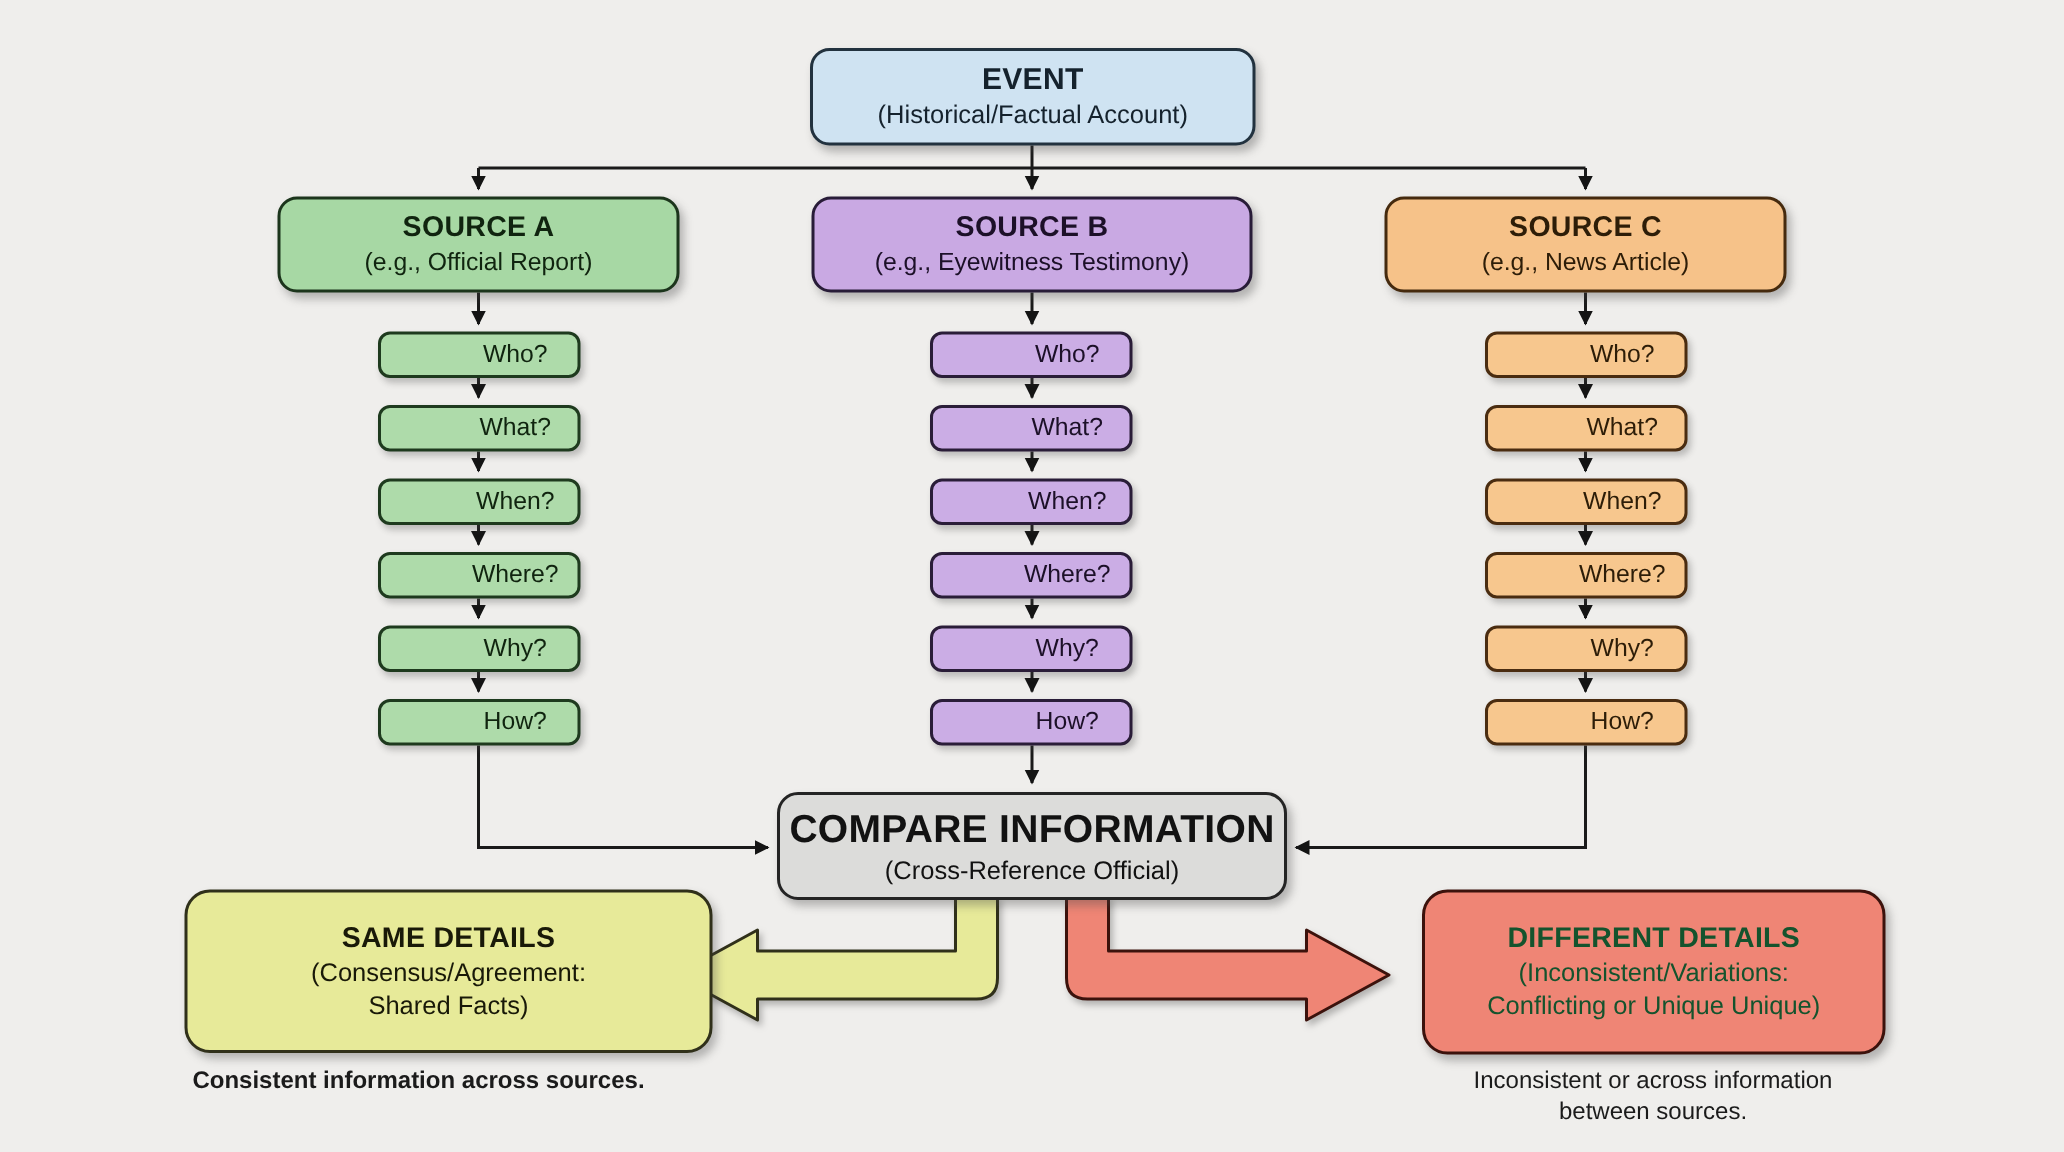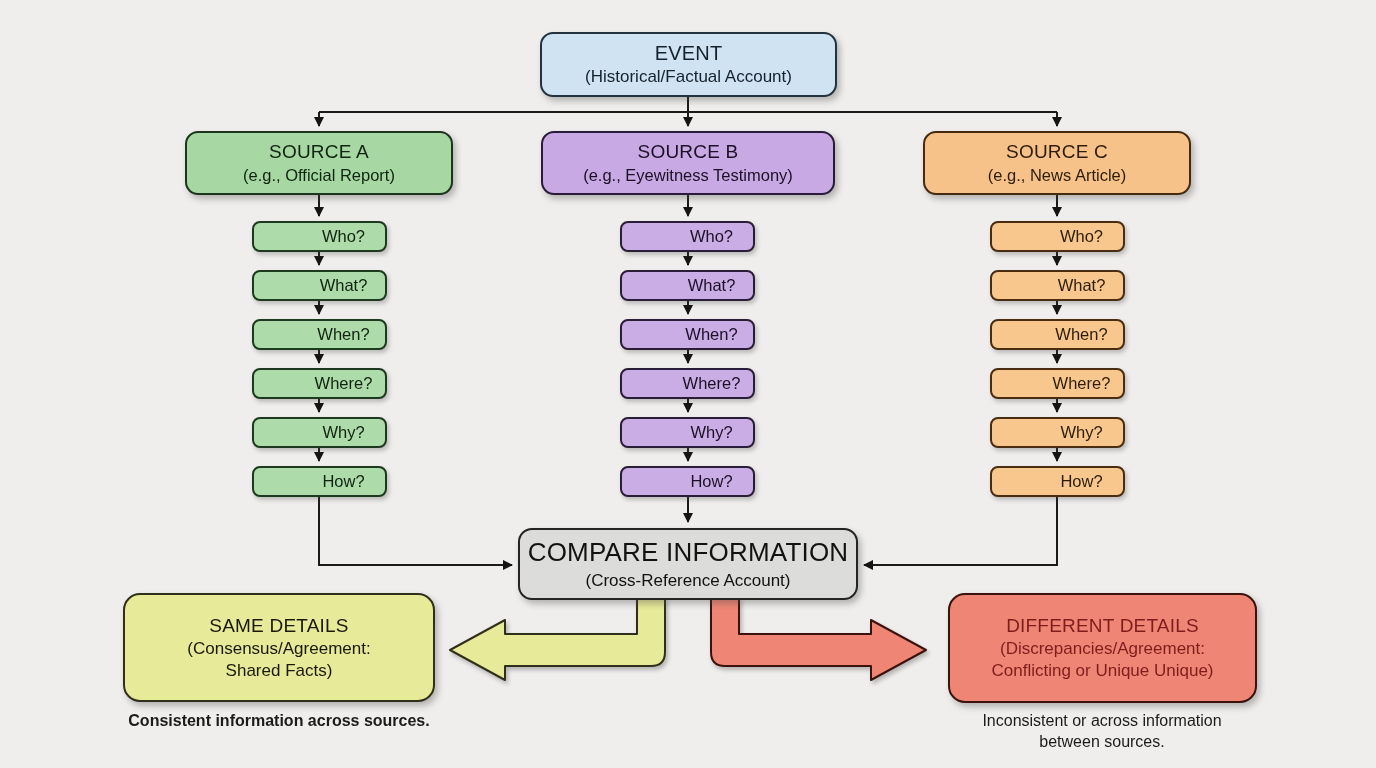--- a/index.html
+++ b/index.html
@@ -21,21 +21,21 @@
     box-sizing:border-box;
     border:2px solid #222;
     border-radius:13px;
     display:flex; flex-direction:column;
     align-items:center; justify-content:center;
     text-align:center;
     line-height:1.28;
     box-shadow:3px 4px 6px rgba(70,70,70,.35);
     color:#141414;
   }
-  .node .title { font-weight:normal; font-size:19px; letter-spacing:.2px; }
+  .node .title { font-weight:bold; font-size:19px; letter-spacing:.2px; }
   .node .subtitle { font-size:17px; }
 
   .node-event    { left:540px; top:32px;  width:297px; height:65px; background:#cfe3f2; border-color:#22323f; color:#15222d; }
   .node-event .title { font-size:20px; }
 
   .node-source-a { left:185px; top:131px; width:268px; height:64px; background:#a7d8a4; border-color:#1c351c; color:#10240f; }
   .node-source-b { left:541px; top:131px; width:294px; height:64px; background:#c9a9e3; border-color:#281c38; color:#1c1028; }
   .node-source-c { left:923px; top:131px; width:268px; height:64px; background:#f6c289; border-color:#452a0e; color:#2d1d08; }
   .node-source-a .subtitle, .node-source-b .subtitle, .node-source-c .subtitle { font-size:16.5px; }
 
@@ -49,22 +49,22 @@
     box-shadow:2px 3px 4px rgba(70,70,70,.3);
     padding-left:48px;
   }
   .col-a { left:252px; background:#aedbaa; border-color:#1e3a1e; color:#10240f; }
   .col-b { left:620px; background:#cbade5; border-color:#2a1d38; color:#1c1028; }
   .col-c { left:990px; background:#f7c78e; border-color:#4a2c10; color:#2d1d08; }
 
   .node-compare { left:518px; top:528px; width:340px; height:72px; background:#dcdcda; border-color:#242424; color:#121212; border-radius:14px; }
   .node-compare .title { font-size:26px; }
 
-  .node-same { left:123px; top:593px; width:312px; height:109px; background:#e7ea99; border-color:#30301a; color:#191908; border-radius:17px; }
-  .node-diff { left:948px; top:593px; width:309px; height:110px; background:#ef8575; border-color:#3c120c; color:#7f1d1d; border-radius:17px; }
+  .node-same { left:123px; top:593px; width:352px; height:109px; background:#e7ea99; border-color:#30301a; color:#191908; border-radius:17px; }
+  .node-diff { left:948px; top:593px; width:309px; height:110px; background:#ef8575; border-color:#3c120c; color:#14532d; border-radius:17px; }
   .node-same .subtitle, .node-diff .subtitle { font-size:17px; }
 
   .caption {
     position:absolute; z-index:1;
     text-align:center; font-size:16px; color:#1b1b1b; line-height:1.3;
   }
   .caption-same { left:109px; top:711px; width:340px;font-weight:bold; }
   .caption-diff { left:942px; top:711px; width:320px; }
 </style>
 </head>
@@ -153,31 +153,31 @@
 
   <div class="qbox col-c" style="top:221px">Who?</div>
   <div class="qbox col-c" style="top:270px">What?</div>
   <div class="qbox col-c" style="top:319px">When?</div>
   <div class="qbox col-c" style="top:368px">Where?</div>
   <div class="qbox col-c" style="top:417px">Why?</div>
   <div class="qbox col-c" style="top:466px">How?</div>
 
   <div class="node node-compare">
     <div class="title">COMPARE INFORMATION</div>
-    <div class="subtitle">(Cross-Reference Account)</div>
+    <div class="subtitle">(Cross-Reference Official)</div>
   </div>
 
   <div class="node node-same">
     <div class="title">SAME DETAILS</div>
     <div class="subtitle">(Consensus/Agreement:</div>
     <div class="subtitle">Shared Facts)</div>
   </div>
   <div class="node node-diff">
     <div class="title">DIFFERENT DETAILS</div>
-    <div class="subtitle">(Discrepancies/Agreement:</div>
+    <div class="subtitle">(Inconsistent/Variations:</div>
     <div class="subtitle">Conflicting or Unique Unique)</div>
   </div>
 
   <div class="caption caption-same">Consistent information across sources.</div>
   <div class="caption caption-diff">
     <div>Inconsistent or across information</div>
     <div>between sources.</div>
   </div>
 
 </div>

